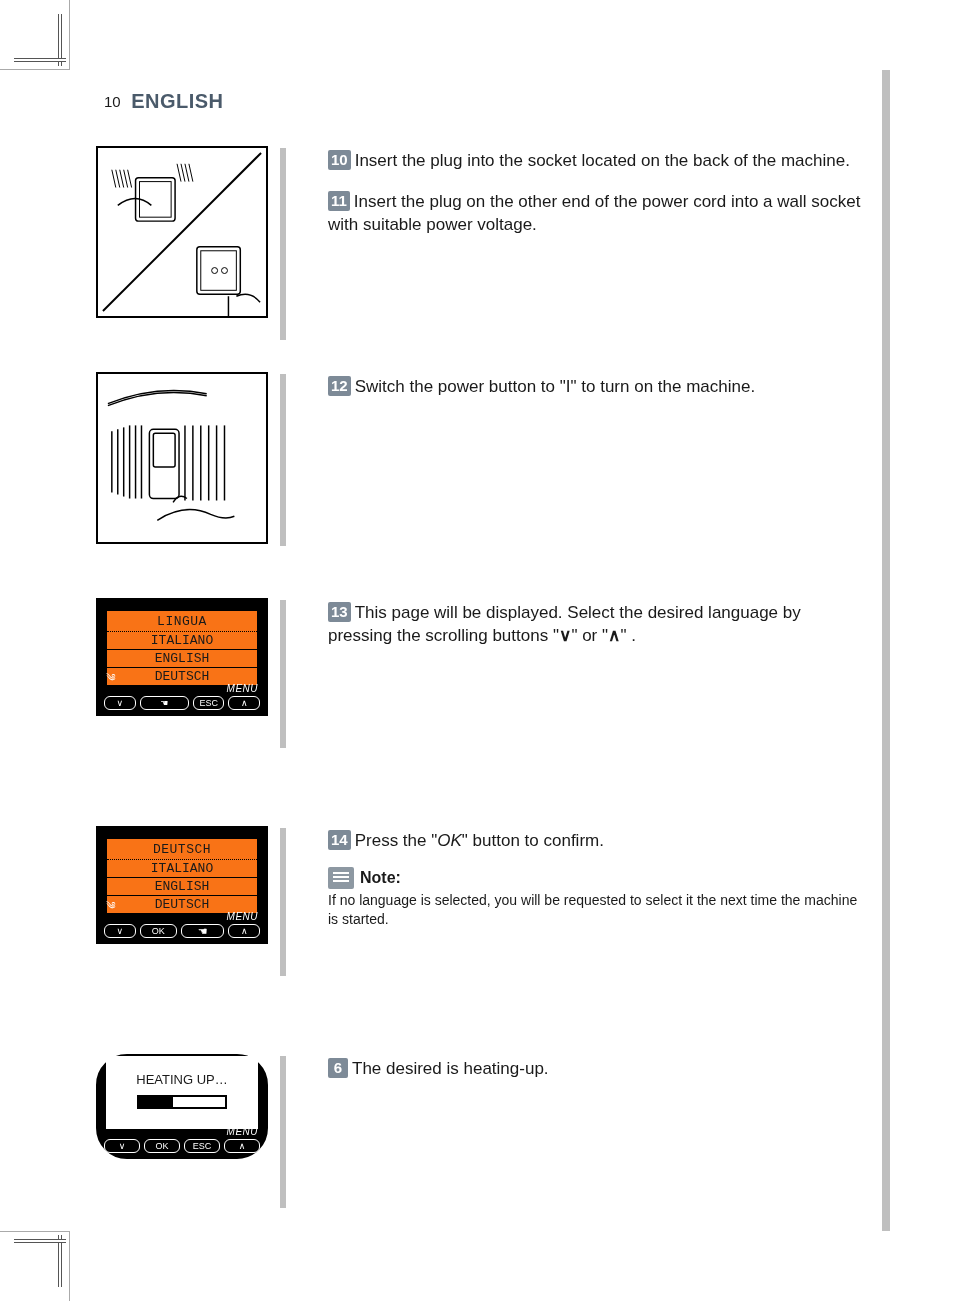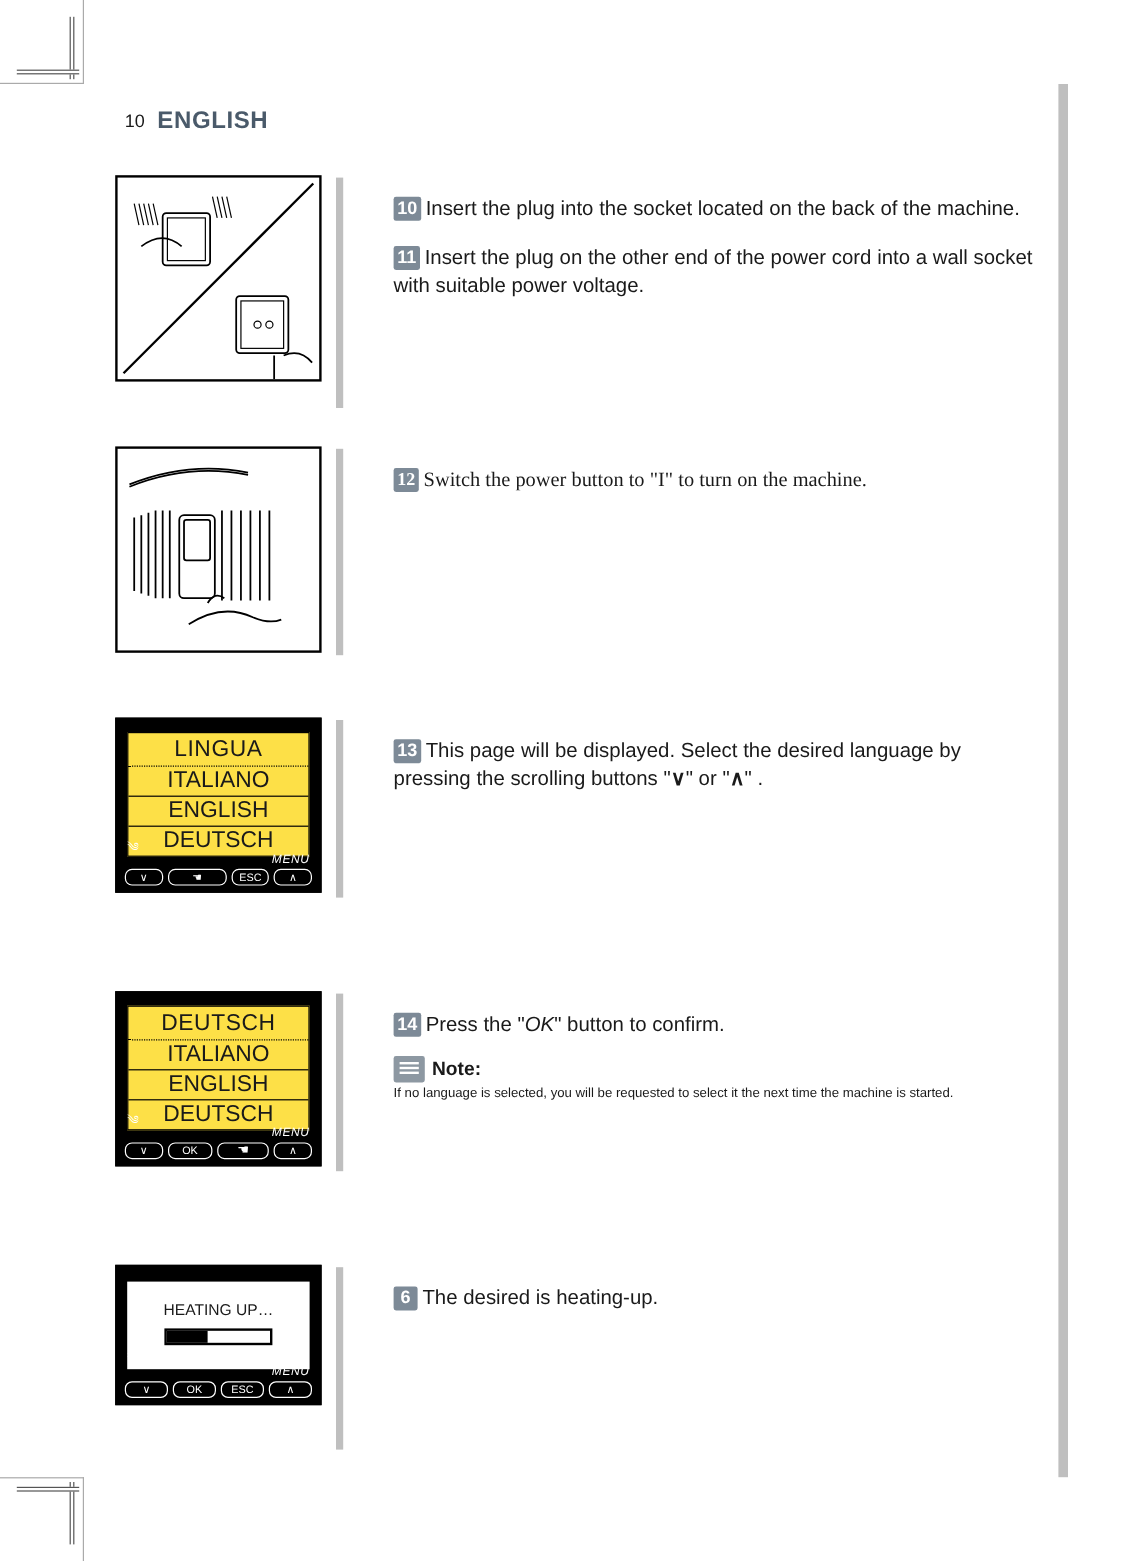--- a/index.html
+++ b/index.html
@@ -81,21 +81,21 @@
     color: #4a5a6a;
     font-size: 20px;
     vertical-align: -1px;
   }
   .section {
     position: absolute;
     left: 96px;
     right: 90px;
   }
   .fig-col { position: absolute; left: 0; top: 0; width: 180px; }
-  .txt-col { position: absolute; left: 232px; right: 0; top: 17px; }
+  .txt-col { position: absolute; left: 232px; right: 0; top: 4px; }
   .accent-bar {
     position: absolute;
     left: 184px;
     top: 2px;
     width: 6px;
     background: #bfbfbf;
   }
   .step {
     margin-bottom: 8px;
     font-size: 17px;
@@ -125,44 +125,44 @@
     position: relative;
   }
   .note-icon::before {
     content: "";
     position: absolute;
     left: 5px; top: 5px; right: 5px; height: 2px;
     background: #fff;
     box-shadow: 0 4px 0 #fff, 0 8px 0 #fff;
   }
   .note-label { font-weight: 700; }
-  .note-body { font-size: 11px; line-height: 1.35; margin-top: 2px; }
+  .note-body { font-size: 14px; line-height: 1.35; margin-top: 2px; }
   .italic { font-style: italic; }
   .arrow { font-weight: 700; }
 
   
   .fig {
     width: 172px;
     border: 2px solid #000;
     background: #fff;
     position: relative;
   }
   .fig-ill { height: 172px; }
   .fig-lcd {
     background: #000;
     padding: 10px 8px 28px;
     height: auto;
     position: relative;
   }
   .lcd-screen {
-    background: #fde047;
+    background: #f97316;
     border: 1px solid #000;
     text-align: center;
-    font-family: Liberation Sans, sans-serif;
-    font-size: 19px;
+    font-family: Liberation Mono, monospace;
+    font-size: 13px;
   }
   .lcd-title {
     padding: 3px 0 2px;
     border-bottom: 1px dotted #000;
     letter-spacing: 0.5px;
   }
   .lcd-row {
     padding: 1px 0;
     border-bottom: 1px solid #000;
   }
@@ -271,21 +271,21 @@
   <div class="txt-col">
     <div class="step">
       <span class="num">10</span><span>Insert the plug into the socket located on the back of the machine.</span>
     </div>
     <div class="step" style="margin-top:18px;">
       <span class="num">11</span><span>Insert the plug on the other end of the power cord into a wall socket with suitable power voltage.</span>
     </div>
   </div>
 </div>
 
-<div class="section" style="top:372px; height:200px;font-family:Liberation Serif, serif;">
+<div class="section" style="top:372px; height:200px;">
   <div class="accent-bar" style="height:172px;"></div>
   <div class="fig-col">
     <div class="fig fig-ill illustration">
       <svg viewBox="0 0 170 170">
         <g stroke="#000" stroke-width="1.5" fill="none">
           <path d="M10 30 q50 -20 100 -10"></path>
           <path d="M10 32 q50 -20 100 -10"></path>
           <line x1="14" y1="58" x2="14" y2="120"></line>
             <line x1="20" y1="56" x2="20" y2="122"></line>
             <line x1="26" y1="54" x2="26" y2="124"></line>
@@ -367,21 +367,21 @@
     <div class="note-row">
       <span class="note-icon"></span><span class="note-label">Note:</span>
       <div class="note-body">If no language is selected, you will be requested to select it the next time the machine is started.</div>
     </div>
   </div>
 </div>
 
 <div class="section" style="top:1054px; height:180px;">
   <div class="accent-bar" style="height:152px;"></div>
   <div class="fig-col">
-    <div class="fig fig-lcd" style="padding:12px 8px 28px;">
+    <div class="fig fig-lcd" style="padding:0 8px 28px;border-radius:31px;">
       <div class="heating-screen">
         <div>HEATING UP…</div>
         <div class="progress"></div>
       </div>
       <div class="lcd-steam">༄</div>
       <div class="lcd-menu">MENU</div>
       <div class="lcd-buttons">
         <div class="lcd-btn">∨</div>
         <div class="lcd-btn">OK</div>
         <div class="lcd-btn">ESC</div>

